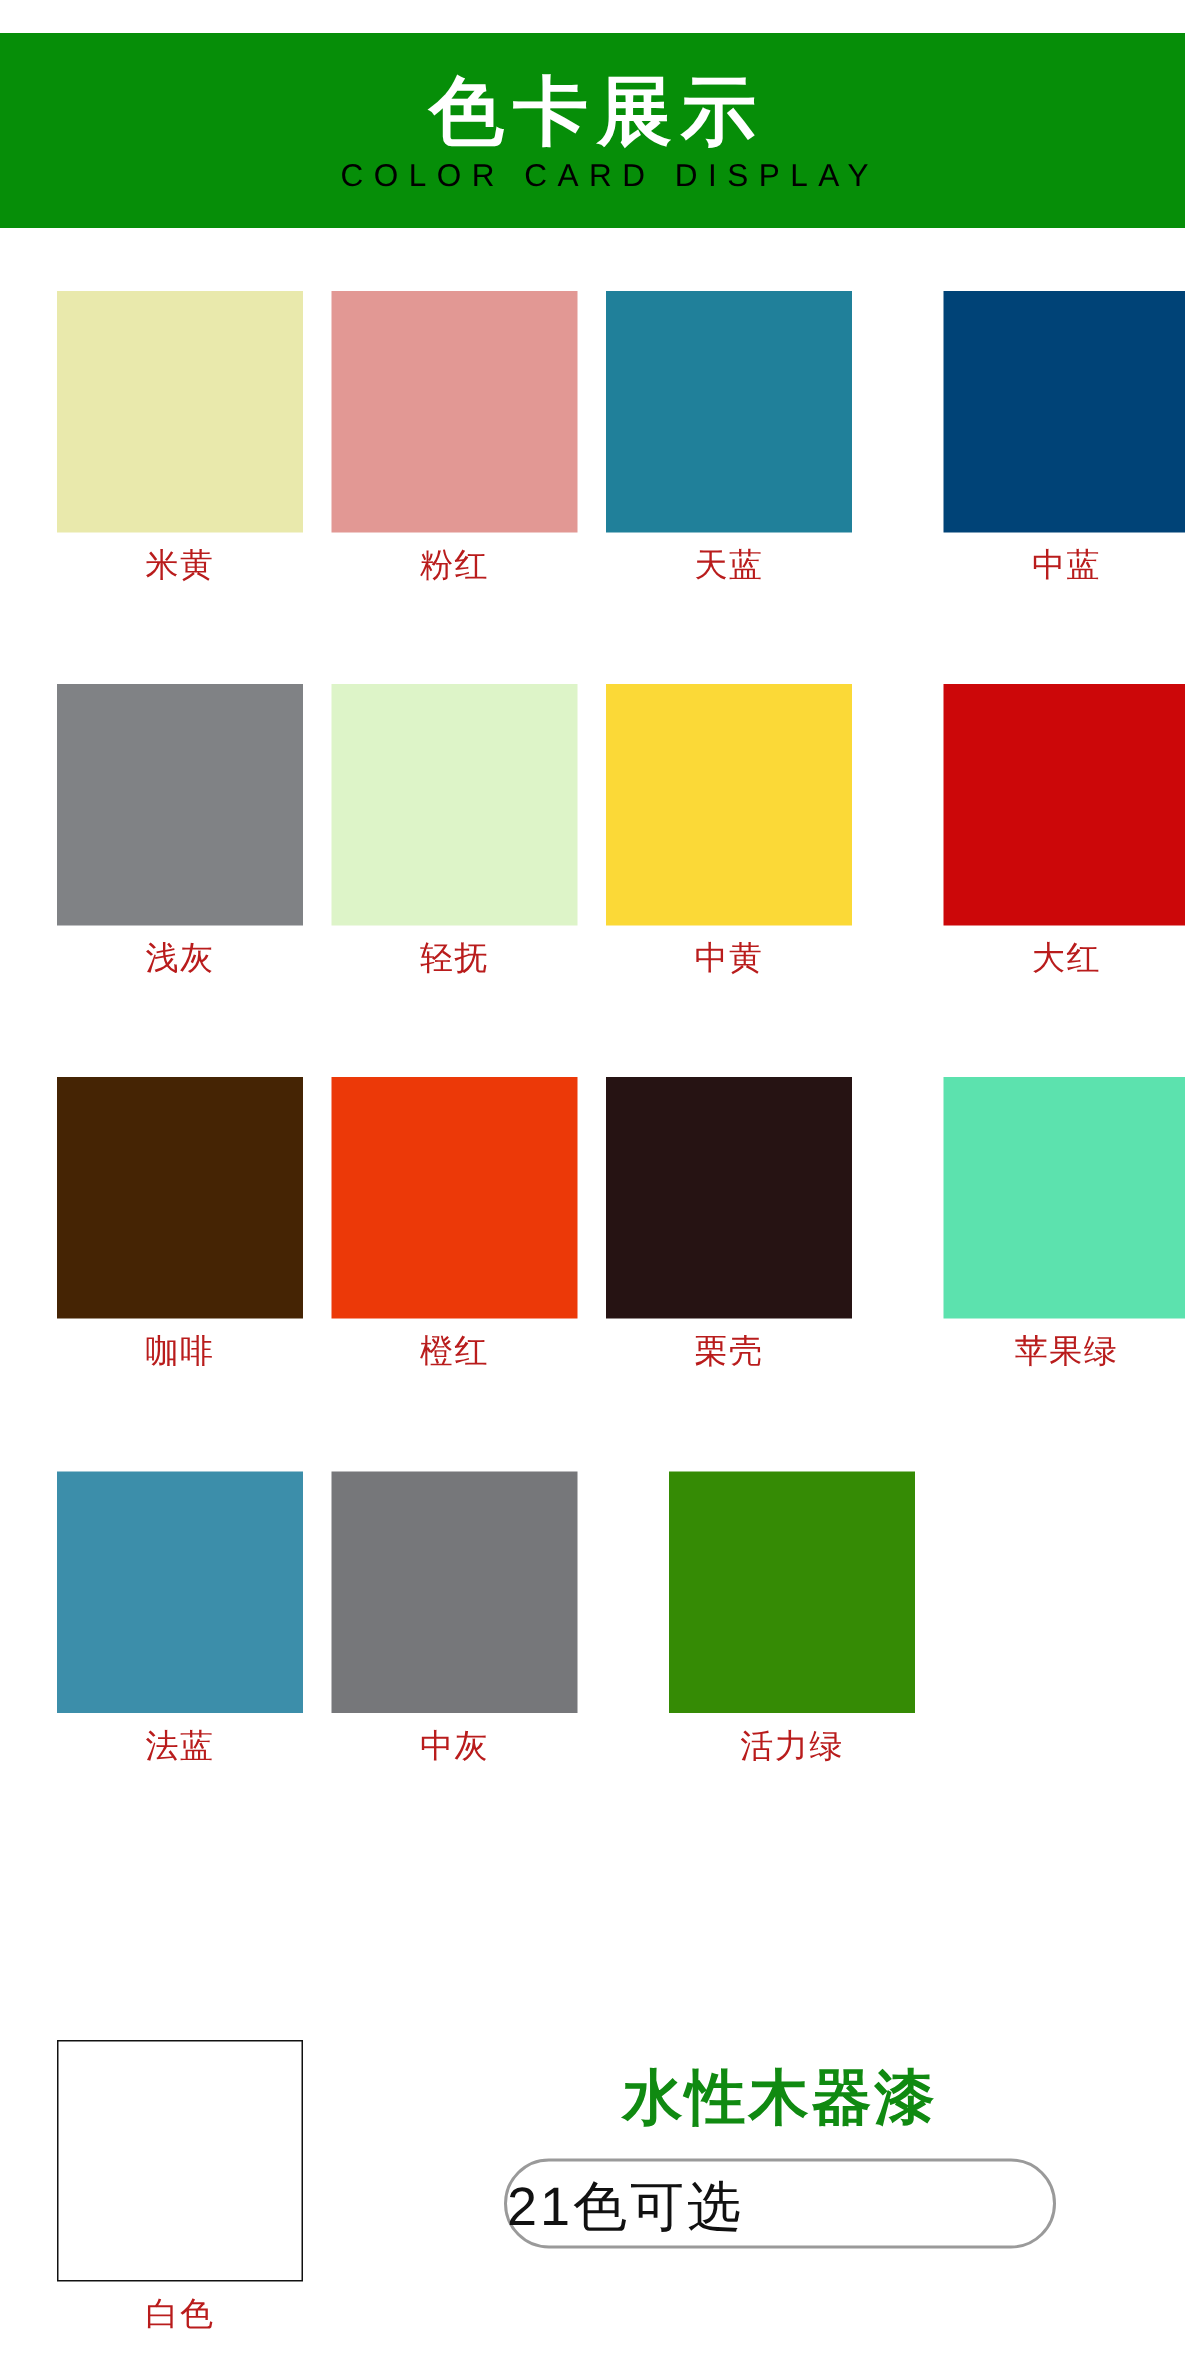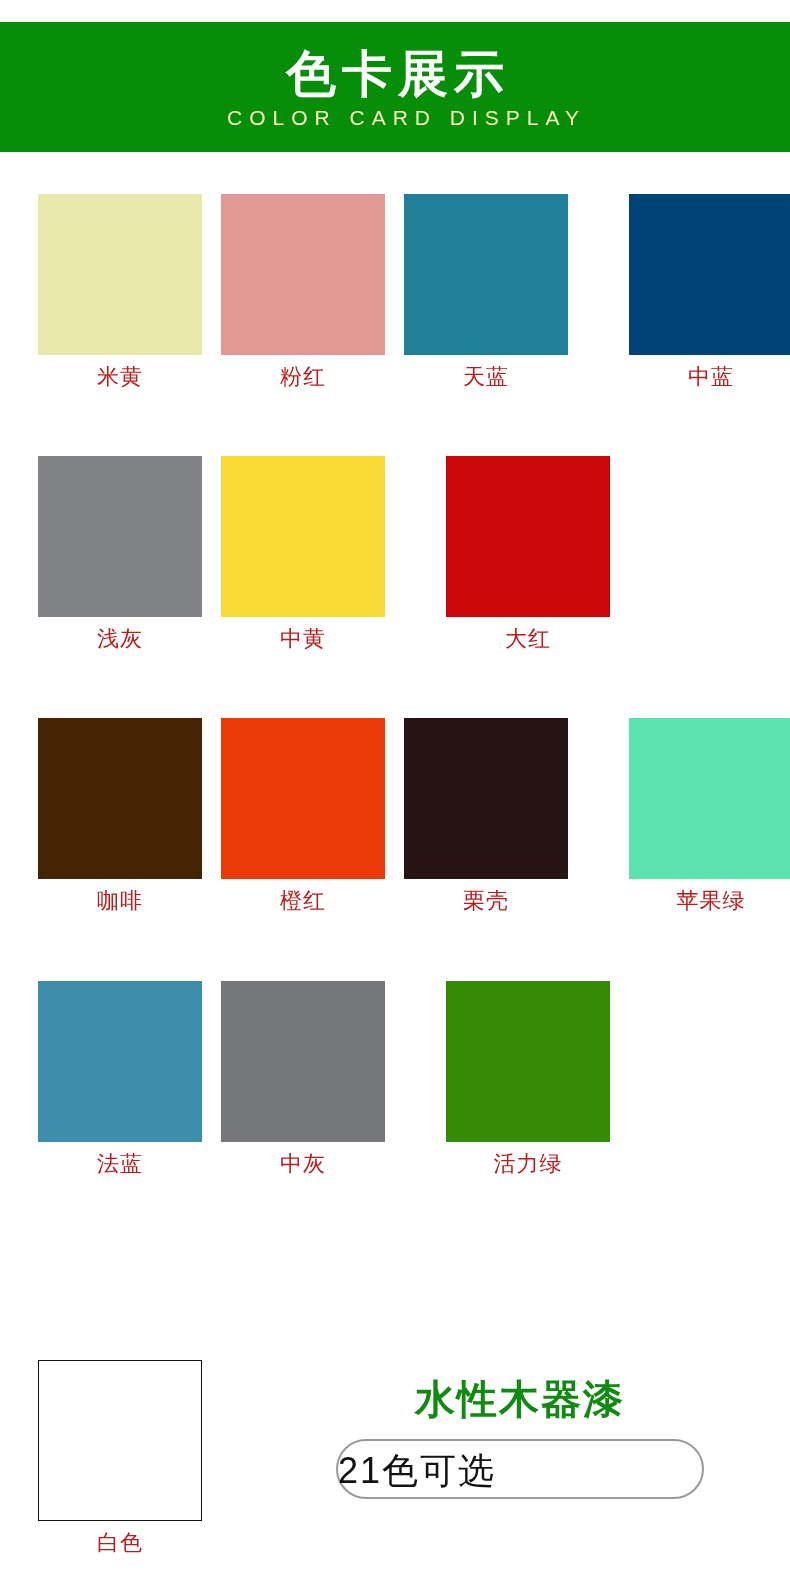--- a/index.html
+++ b/index.html
@@ -140,21 +140,21 @@
     font-family: "Liberation Sans", "DejaVu Sans", sans-serif;
   }
 </style>
 </head>
 <body>
 
 <div id="page">
 
   <div class="banner" style="background-color: rgb(6, 142, 8);">
     <span class="banner-title" style="color: rgb(255, 255, 255);">色卡展示</span>
-    <span class="banner-subtitle" style="color: #fef9c3; margin-left: 16px;">COLOR CARD DISPLAY</span>
+    <span class="banner-subtitle" style="color: #000000; margin-left: 16px;">COLOR CARD DISPLAY</span>
   </div>
 
   <div class="grid">
 
     <div class="grid-row">
       <div class="cell">
         <span class="chip" style="background-color: rgb(233, 233, 172);"></span>
         <span class="chip-label">米黄</span>
       </div>
       <div class="cell">
@@ -168,20 +168,24 @@
       <div class="cell">
         <span class="chip" style="background-color: rgb(0, 67, 119);"></span>
         <span class="chip-label">中蓝</span>
       </div>
     </div>
 
     <div class="grid-row">
       <div class="cell">
         <span class="chip" style="background-color: rgb(128, 130, 133);"></span>
         <span class="chip-label">浅灰</span>
+      </div>
+      <div class="cell">
+        <span class="chip" style="background-color: rgb(221, 244, 200);"></span>
+        <span class="chip-label">轻抚</span>
       </div>
       <div class="cell">
         <span class="chip" style="background-color: rgb(251, 217, 55);"></span>
         <span class="chip-label">中黄</span>
       </div>
       <div class="cell">
         <span class="chip" style="background-color: rgb(204, 7, 9);"></span>
         <span class="chip-label">大红</span>
       </div>
     </div>

